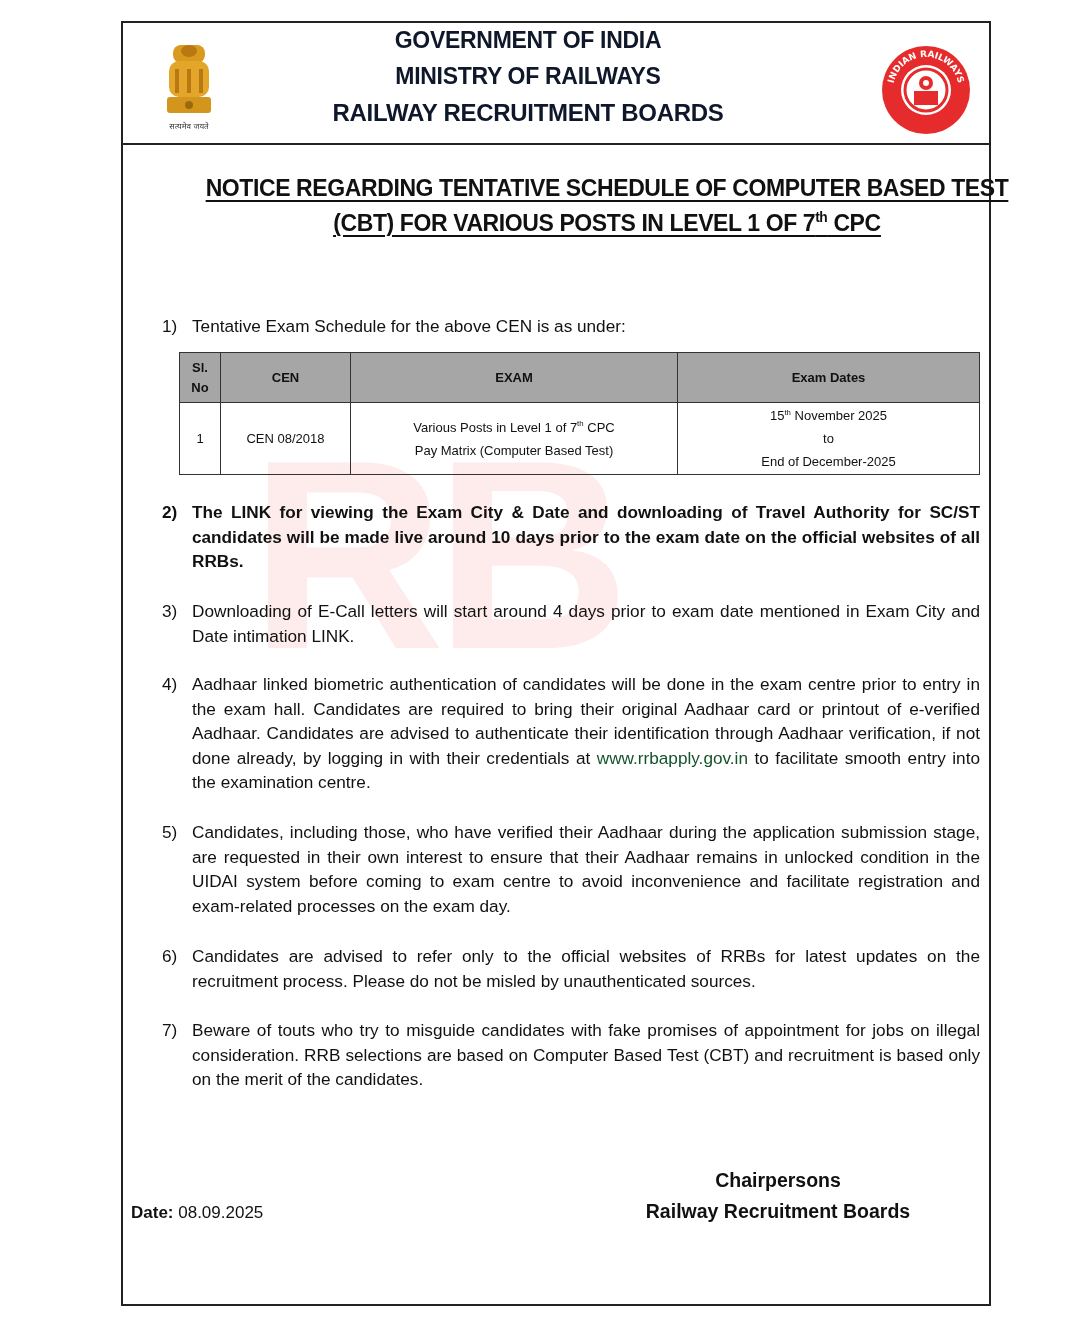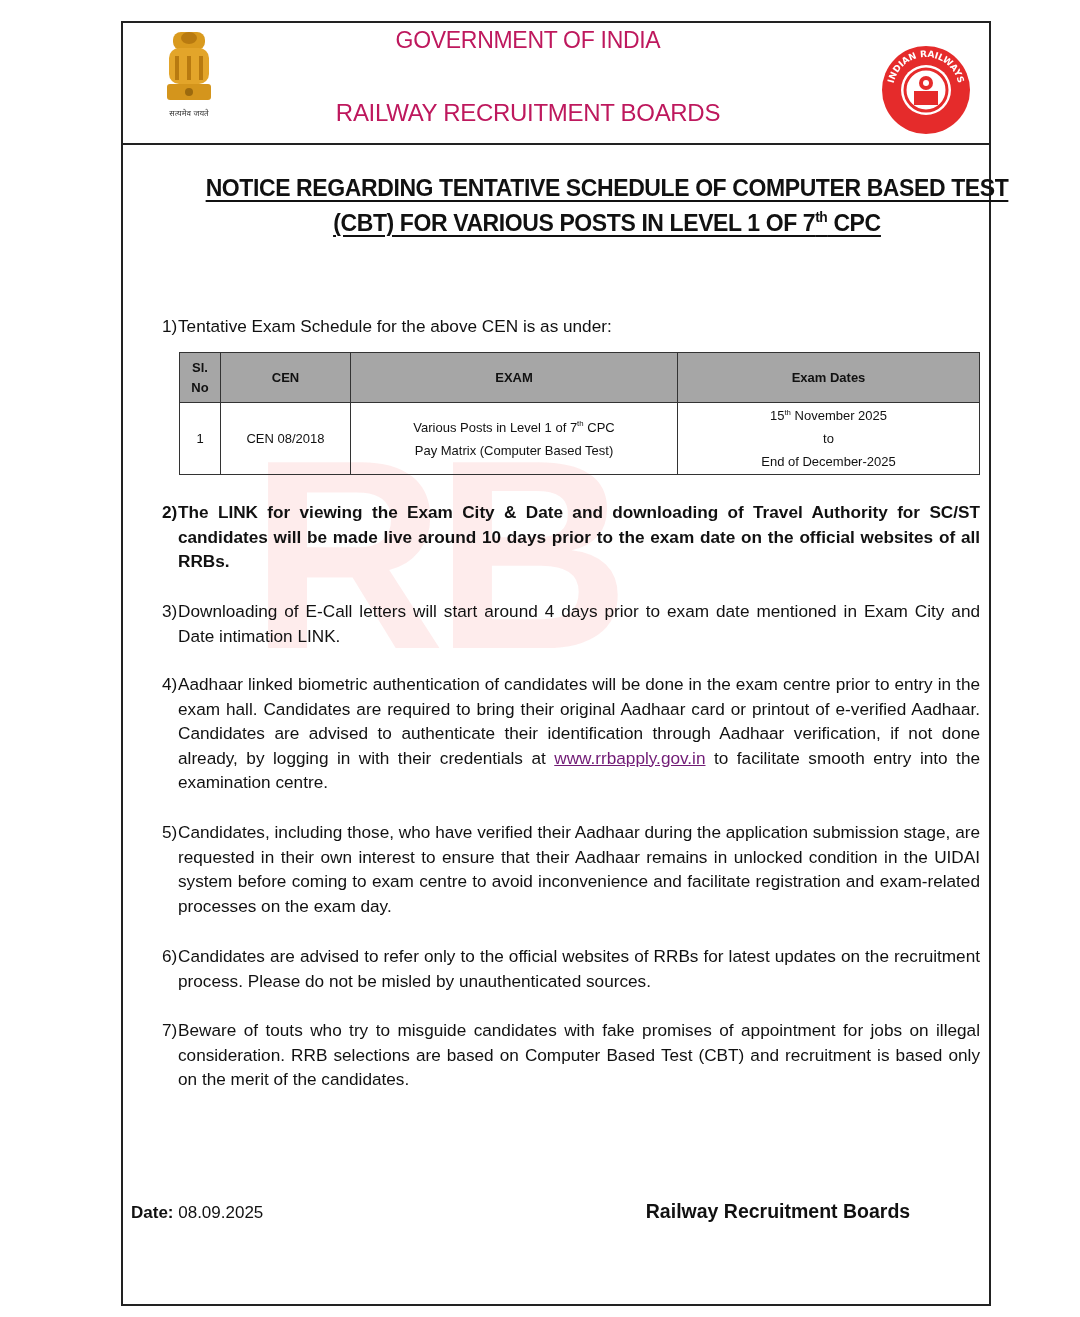--- a/index.html
+++ b/index.html
@@ -1,43 +1,43 @@
 <!DOCTYPE html>
 <html><head>
 <meta charset="utf-8">
 <style>
   html, body { margin: 0; padding: 0; background: #ffffff; }
   body { width: 1080px; height: 1317px; position: relative; font-family: "Liberation Sans", sans-serif; color: #111; overflow: hidden; }
   .frame { position: absolute; left: 121px; top: 21px; width: 866px; height: 1281px; border: 2px solid #222; box-sizing: content-box; }
   .header { position: absolute; left: 0; top: 0; width: 866px; height: 120px; border-bottom: 2px solid #222; }
-  .emblem { position: absolute; left: 36px; top: 5px; width: 60px; height: 92px; }
+  .emblem { position: absolute; left: 36px; top: 18px; width: 60px; height: 92px; }
   .rail-logo { position: absolute; left: 758px; top: 22px; width: 90px; height: 90px; }
-  .hdr-line { position: absolute; left: 0; width: 810px; text-align: center; font-weight: normal; font-size: 23px; letter-spacing: -0.3px; color: #be185d; }
+  .hdr-line { position: absolute; left: 0; width: 810px; text-align: center; font-weight: bold; font-size: 23px; letter-spacing: -0.3px; color: #0f172a; }
   .hdr-1 { top: 4px; }
   .hdr-2 { top: 40px; }
   .hdr-3 { top: 76px; font-size: 24px; }
   .title { position: absolute; left: 0; width: 968px; text-align: center; font-weight: bold; font-size: 23px; letter-spacing: -0.4px; }
   .title span { text-decoration: underline; text-underline-offset: 4px; text-decoration-thickness: 2px; }
   .title-1 { top: 152px; }
   .title-2 { top: 187px; }
   .title-3 { top: 223px; }
   sup { font-size: 60%; line-height: 0; margin-top: 23px; }
   .watermark { position: absolute; left: 250px; top: 400px; font-size: 270px; font-weight: bold; color: rgba(240, 40, 40, 0.09); letter-spacing: -10px; pointer-events: none; }
   .para { position: absolute; left: 39px; width: 818px; font-size: 17.2px; line-height: 24.5px; }
   .para .num { position: absolute; left: 0; top: 0; }
-  .para .txt { margin-left: 16px; text-align: justify; display: block; }
+  .para .txt { margin-left: 30px; text-align: justify; display: block; }
   .bold { font-weight: bold; }
   .p1 { top: 291px; }
   .p2 { top: 477px; }
   .p3 { top: 576px; }
   .p4 { top: 649px; }
   .p5 { top: 797px; }
   .p6 { top: 921px; }
   .p7 { top: 995px; }
-  a.link { color: #701a75; text-decoration: underline; }
+  a.link { color: #14532d; }
   table.sched { position: absolute; left: 56px; top: 329px; width: 801px; border-collapse: collapse; font-size: 13px; }
   table.sched th, table.sched td { border: 1px solid #333; text-align: center; padding: 0 4px; }
   table.sched th { background: #a6a6a6; font-weight: bold; height: 49px; line-height: 20px; }
   table.sched td { height: 71px; line-height: 23px; }
   .sig-1 { position: absolute; left: 520px; width: 270px; top: 1146px; text-align: center; font-weight: bold; font-size: 19.5px; }
   .sig-2 { position: absolute; left: 500px; width: 310px; top: 1177px; text-align: center; font-weight: bold; font-size: 19.5px; }
   .date { position: absolute; left: 8px; top: 1180px; font-size: 17px; }
 </style>
 </head>
 <body>
@@ -54,20 +54,21 @@
         <rect x="10" y="20" width="40" height="36" rx="10" fill="#e3a52a"></rect>
         <rect x="16" y="28" width="4" height="24" fill="#b87a10"></rect>
         <rect x="28" y="28" width="4" height="24" fill="#b87a10"></rect>
         <rect x="40" y="28" width="4" height="24" fill="#b87a10"></rect>
         <rect x="8" y="56" width="44" height="16" rx="3" fill="#d4951c"></rect>
         <circle cx="30" cy="64" r="4" fill="#9c6a0e"></circle>
         <text x="30" y="88" text-anchor="middle" font-size="8" fill="#333" font-family="DejaVu Sans, sans-serif">सत्यमेव जयते</text>
       </svg>
     </div>
     <div class="hdr-line hdr-1">GOVERNMENT OF INDIA</div>
+    <div class="hdr-line hdr-2">MINISTRY OF RAILWAYS</div>
     <div class="hdr-line hdr-3">RAILWAY RECRUITMENT BOARDS</div>
     <div class="rail-logo">
       <svg width="90" height="90" viewBox="0 0 90 90">
         <defs>
           <path id="arcTop" d="M 12 45 A 33 33 0 0 1 78 45"></path>
         </defs>
         <circle cx="45" cy="45" r="44" fill="#e52b2b"></circle>
         <circle cx="45" cy="45" r="25" fill="#ffffff"></circle>
         <circle cx="45" cy="45" r="21" fill="none" stroke="#e52b2b" stroke-width="3"></circle>
         <rect x="33" y="46" width="24" height="14" fill="#e52b2b"></rect>
@@ -130,16 +131,17 @@
   <div class="para p6">
     <span class="num">6)</span>
     <span class="txt">Candidates are advised to refer only to the official websites of RRBs for latest updates on the recruitment process. Please do not be misled by unauthenticated sources.</span>
   </div>
 
   <div class="para p7">
     <span class="num">7)</span>
     <span class="txt">Beware of touts who try to misguide candidates with fake promises of appointment for jobs on illegal consideration. RRB selections are based on Computer Based Test (CBT) and recruitment is based only on the merit of the candidates.</span>
   </div>
 
+  <div class="sig-1">Chairpersons</div>
   <div class="sig-2">Railway Recruitment Boards</div>
   <div class="date"><b>Date:</b><span> 08.09.2025</span></div>
 
 </div>
 
 </body></html>

